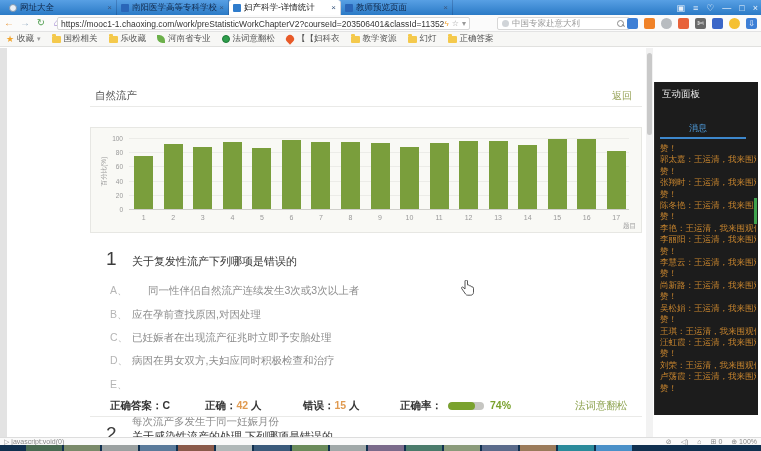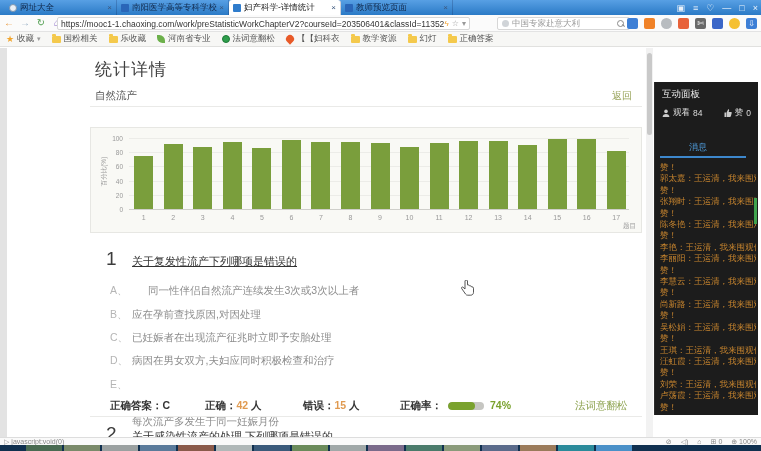--- a/index.html
+++ b/index.html
@@ -79,21 +79,21 @@
     font-size:6.5px; color:#999; text-align:center; }
   .ytick { position:absolute; left:4px; width:28px; text-align:right; font-size:6.5px; color:#999; }
   .gridline { position:absolute; left:38px; right:12px; height:1px; background:#ececе8; background:#ecece8; }
   .axis { position:absolute; left:38px; right:12px; bottom:22px; height:1px; background:#cfcfca; }
   .bar { position:absolute; bottom:23px; width:19px; background:#7a9e3c; }
   .xtick { position:absolute; bottom:11px; font-size:7px; color:#999; text-align:center; width:20px; }
   .xlabel { position:absolute; right:5px; bottom:1px; font-size:6.5px; color:#999; }
 
   
   .q-num { position:absolute; left:106px; font-size:19px; color:#3c3c3c; }
-  .q-text { position:absolute; left:132px; font-size:11px; color:#333;text-decoration:underline; }
+  .q-text { position:absolute; left:132px; font-size:11px; color:#333; }
   .opt-letter { position:absolute; left:110px; font-size:10.5px; color:#b5b5b5; }
   .opt-text { position:absolute; left:132px; font-size:10.5px; color:#8d8d8d; }
 
   .stat { position:absolute; top:351px; font-size:10.5px; color:#333; font-weight:bold; }
   .val-orange { color:#e09a50; font-weight:bold; }
   .val-green { color:#7aa22e; font-weight:bold; }
   .pill { position:absolute; left:448px; top:354px; width:36px; height:8px; background:#c6c6c2;
     border-radius:4px; overflow:hidden; }
   .pill-fill { height:100%; background:#7aa22e; border-radius:4px; }
   .detail-link { position:absolute; left:575px; top:351px; font-size:10.5px; color:#8ca24e; }
@@ -227,21 +227,20 @@
     </div>
     <div class="bm">
       <span class="bm-folder"></span>
       <span class="">正确答案</span>
     </div>
   </div>
 
 <div class="pagearea">
   <div class="left-strip"></div>
 
-  <div class="pg-title">统计详情</div>
   <div class="pg-sub">自然流产</div>
   <div class="pg-back">返回</div>
   <div class="hr" style="top:58px;"></div>
 
   <div class="chart">
     <div class="ylabel">百分比(%)</div>
     <div class="axis"></div>
     <div class="xlabel">题目</div>
   <div class="ytick" style="bottom: 19px;">0</div>
       <div class="gridline" style="bottom: 36.2px;"></div>
@@ -319,37 +318,20 @@
   <div class="q-num" style="top:375px;">2</div>
   <div class="q-text" style="top:381px;">关于感染性流产的处理,下列哪项是错误的</div>
 
   <div class="v-scroll">
       <div class="v-thumb"></div>
     </div>
 </div>
 
 <div class="panel">
   <div class="panel-title">互动面板</div>
-  <div class="panel-stats">
-    <span class="pstat">
-      <svg width="8" height="8" viewBox="0 0 8 8">
-          <circle cx="4" cy="2.4" r="1.8" fill="#ccc"></circle>
-          <path d="M0.6 8c0-2 1.5-3.1 3.4-3.1S7.4 6 7.4 8z" fill="#ccc"></path>
-        </svg>
-      <span>观看</span>
-      <span>84</span>
-    </span>
-    <span class="pstat">
-      <svg width="8" height="8" viewBox="0 0 8 8">
-          <path d="M0.5 3.5h1.6V8H0.5zM2.6 8V3.4L4.2 0.3c.8 0 1.1.6.9 1.3l-.4 1.3h2.2c.6 0 1 .5.8 1.1L6.9 7.2c-.2.5-.6.8-1.1.8z" fill="#ccc"></path>
-        </svg>
-      <span>赞</span>
-      <span>0</span>
-    </span>
-  </div>
   <div class="panel-tab">消息</div>
   <div class="panel-tabline"></div>
   <div class="panel-msgs">
       <div class="">赞！</div>
       <div class="">郭太嘉：王运清，我来围观你的</div>
       <div class="">赞！</div>
       <div class="">张翔时：王运清，我来围观你的</div>
       <div class="">赞！</div>
       <div class="">陈冬艳：王运清，我来围观你的</div>
       <div class="">赞！</div>

